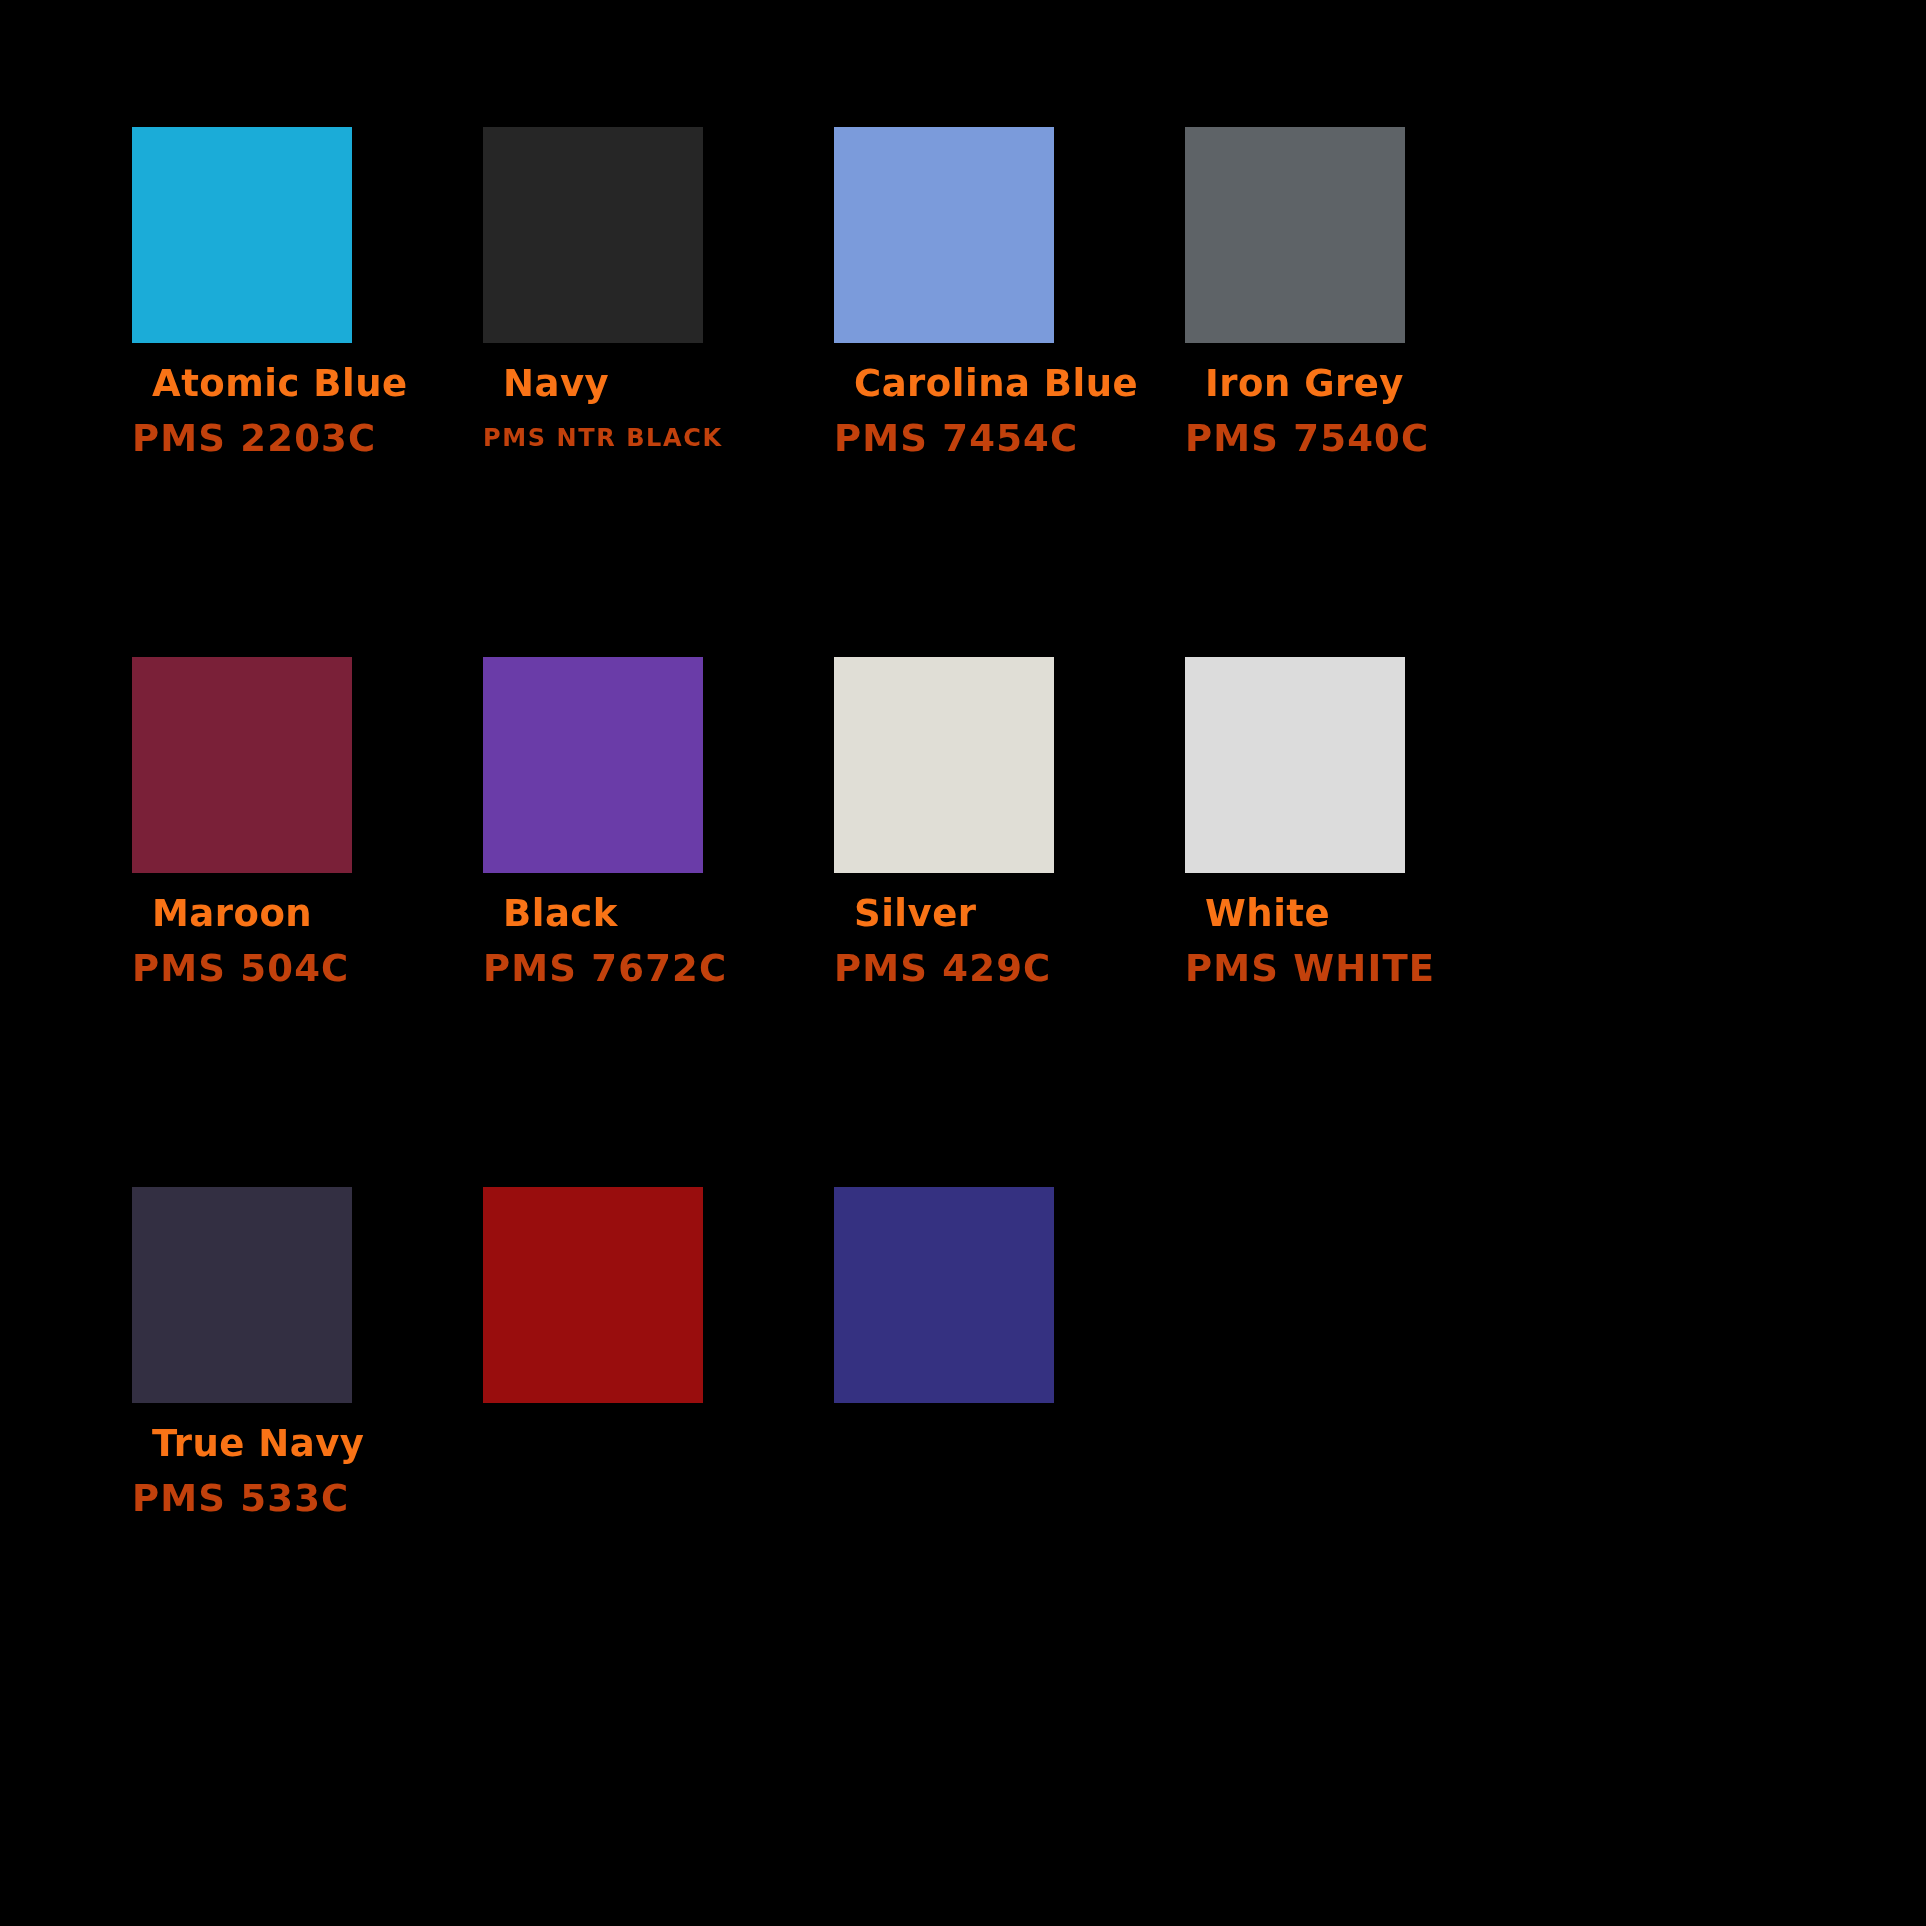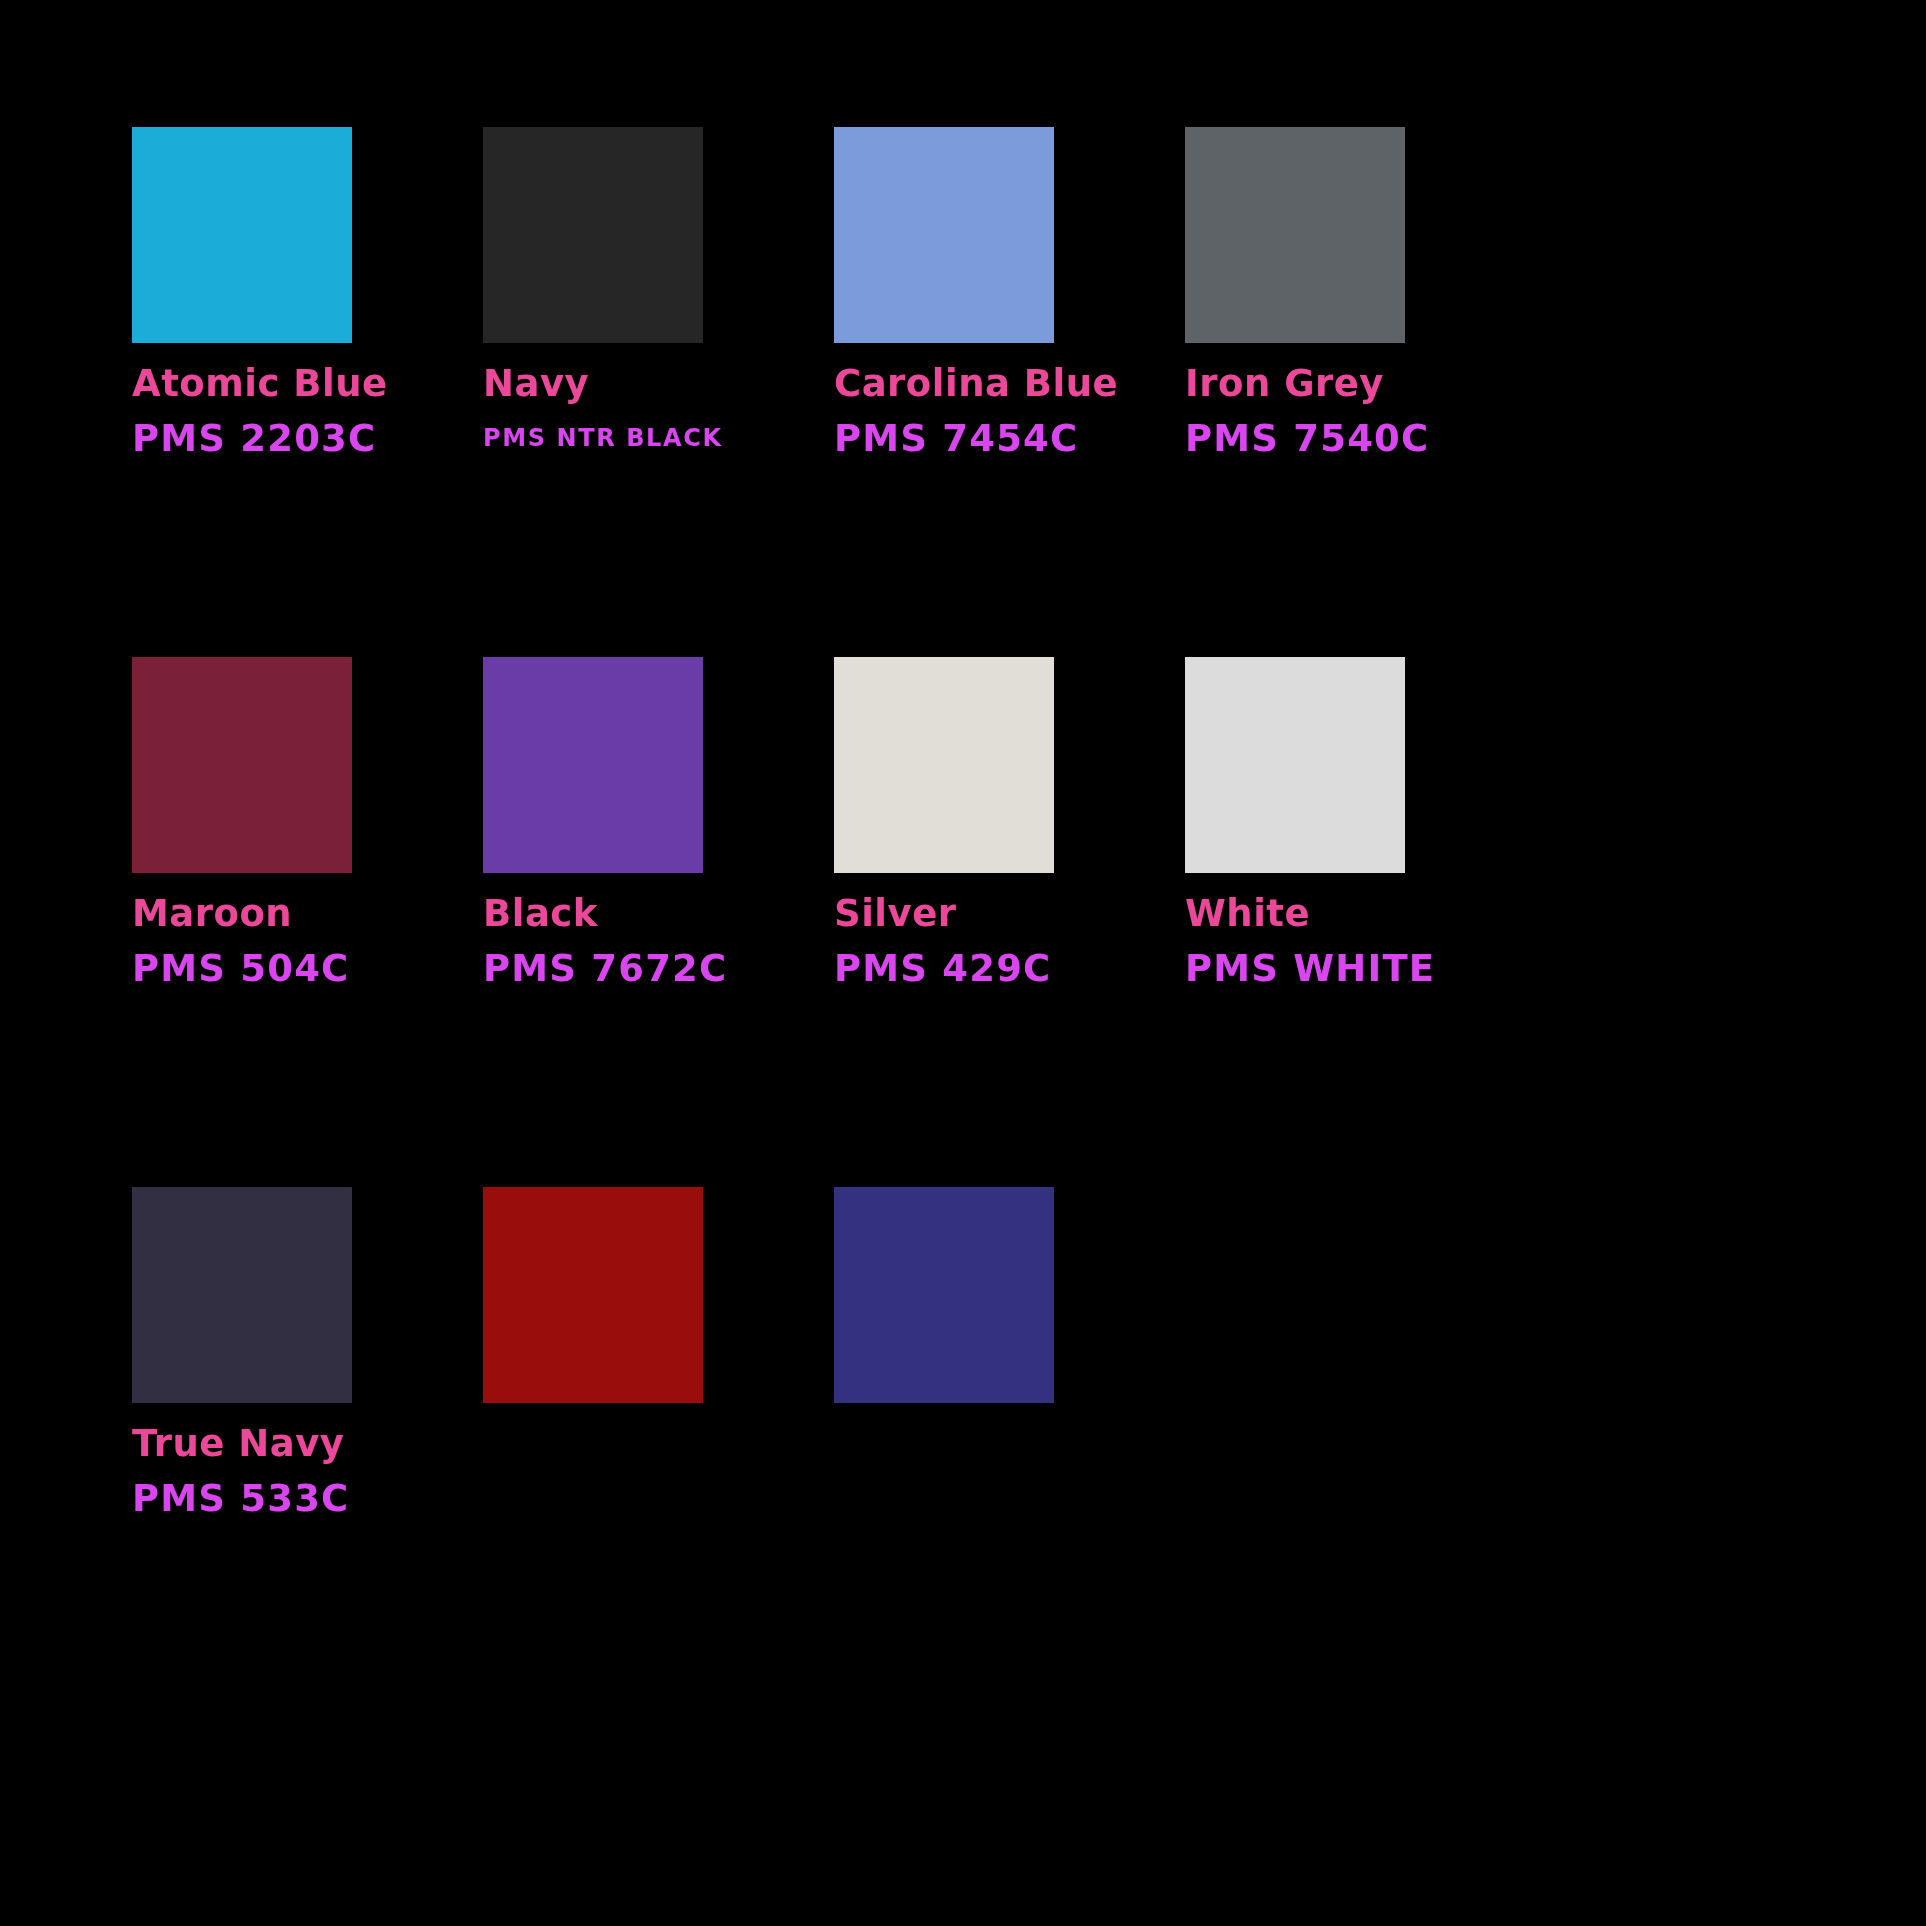--- a/index.html
+++ b/index.html
@@ -46,32 +46,33 @@
     margin-top: 22px;
     width: 337px;
   }
 
   .swatch-name {
     font-family: "DejaVu Sans", sans-serif;
     font-weight: bold;
     font-size: 37px;
     line-height: 1.0;
     letter-spacing: 0.5px;
-    color: #ec4899;
+    color: #f97316;
     white-space: nowrap;
+    margin-left: 20px;
   }
 
   .swatch-code {
     margin-top: 18px;
     font-family: "DejaVu Sans", sans-serif;
     font-weight: bold;
     font-size: 37px;
     line-height: 1.0;
     letter-spacing: 1.2px;
-    color: #d946ef;
+    color: #c2410c;
     white-space: nowrap;
   }
 
   
   .swatch-code.code-small {
     font-size: 24px;
     letter-spacing: 1.6px;
     margin-top: 24px;
   }
 </style>

